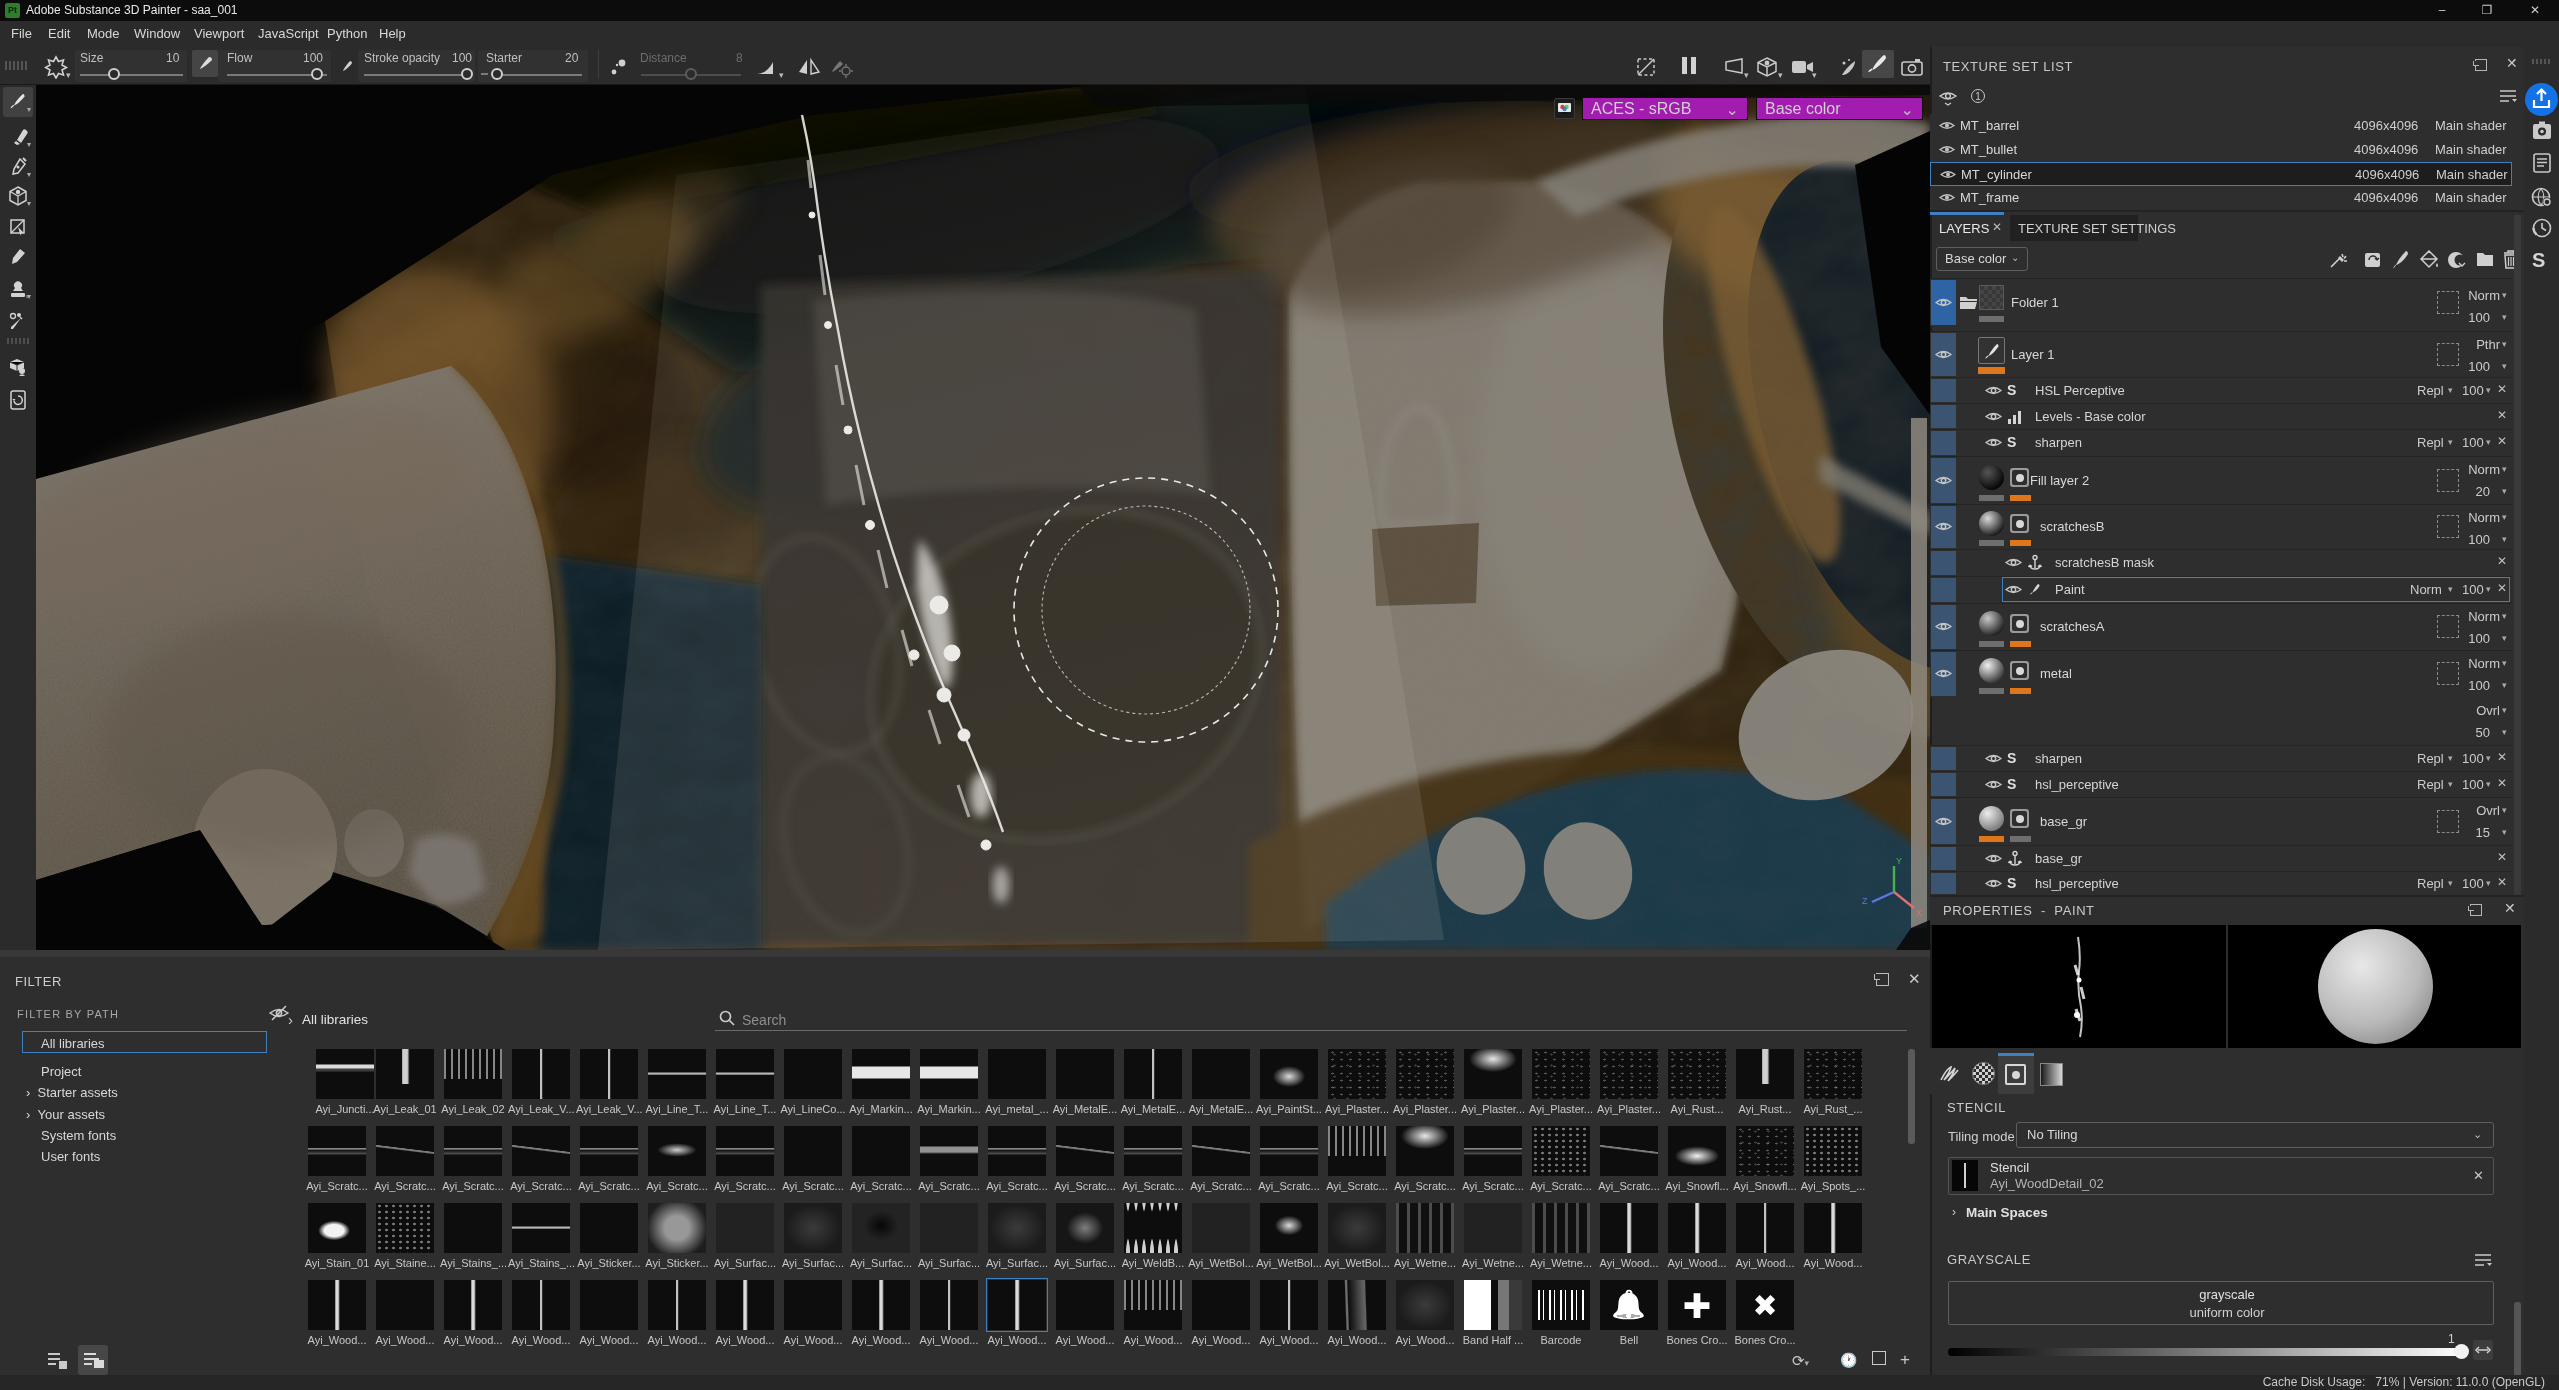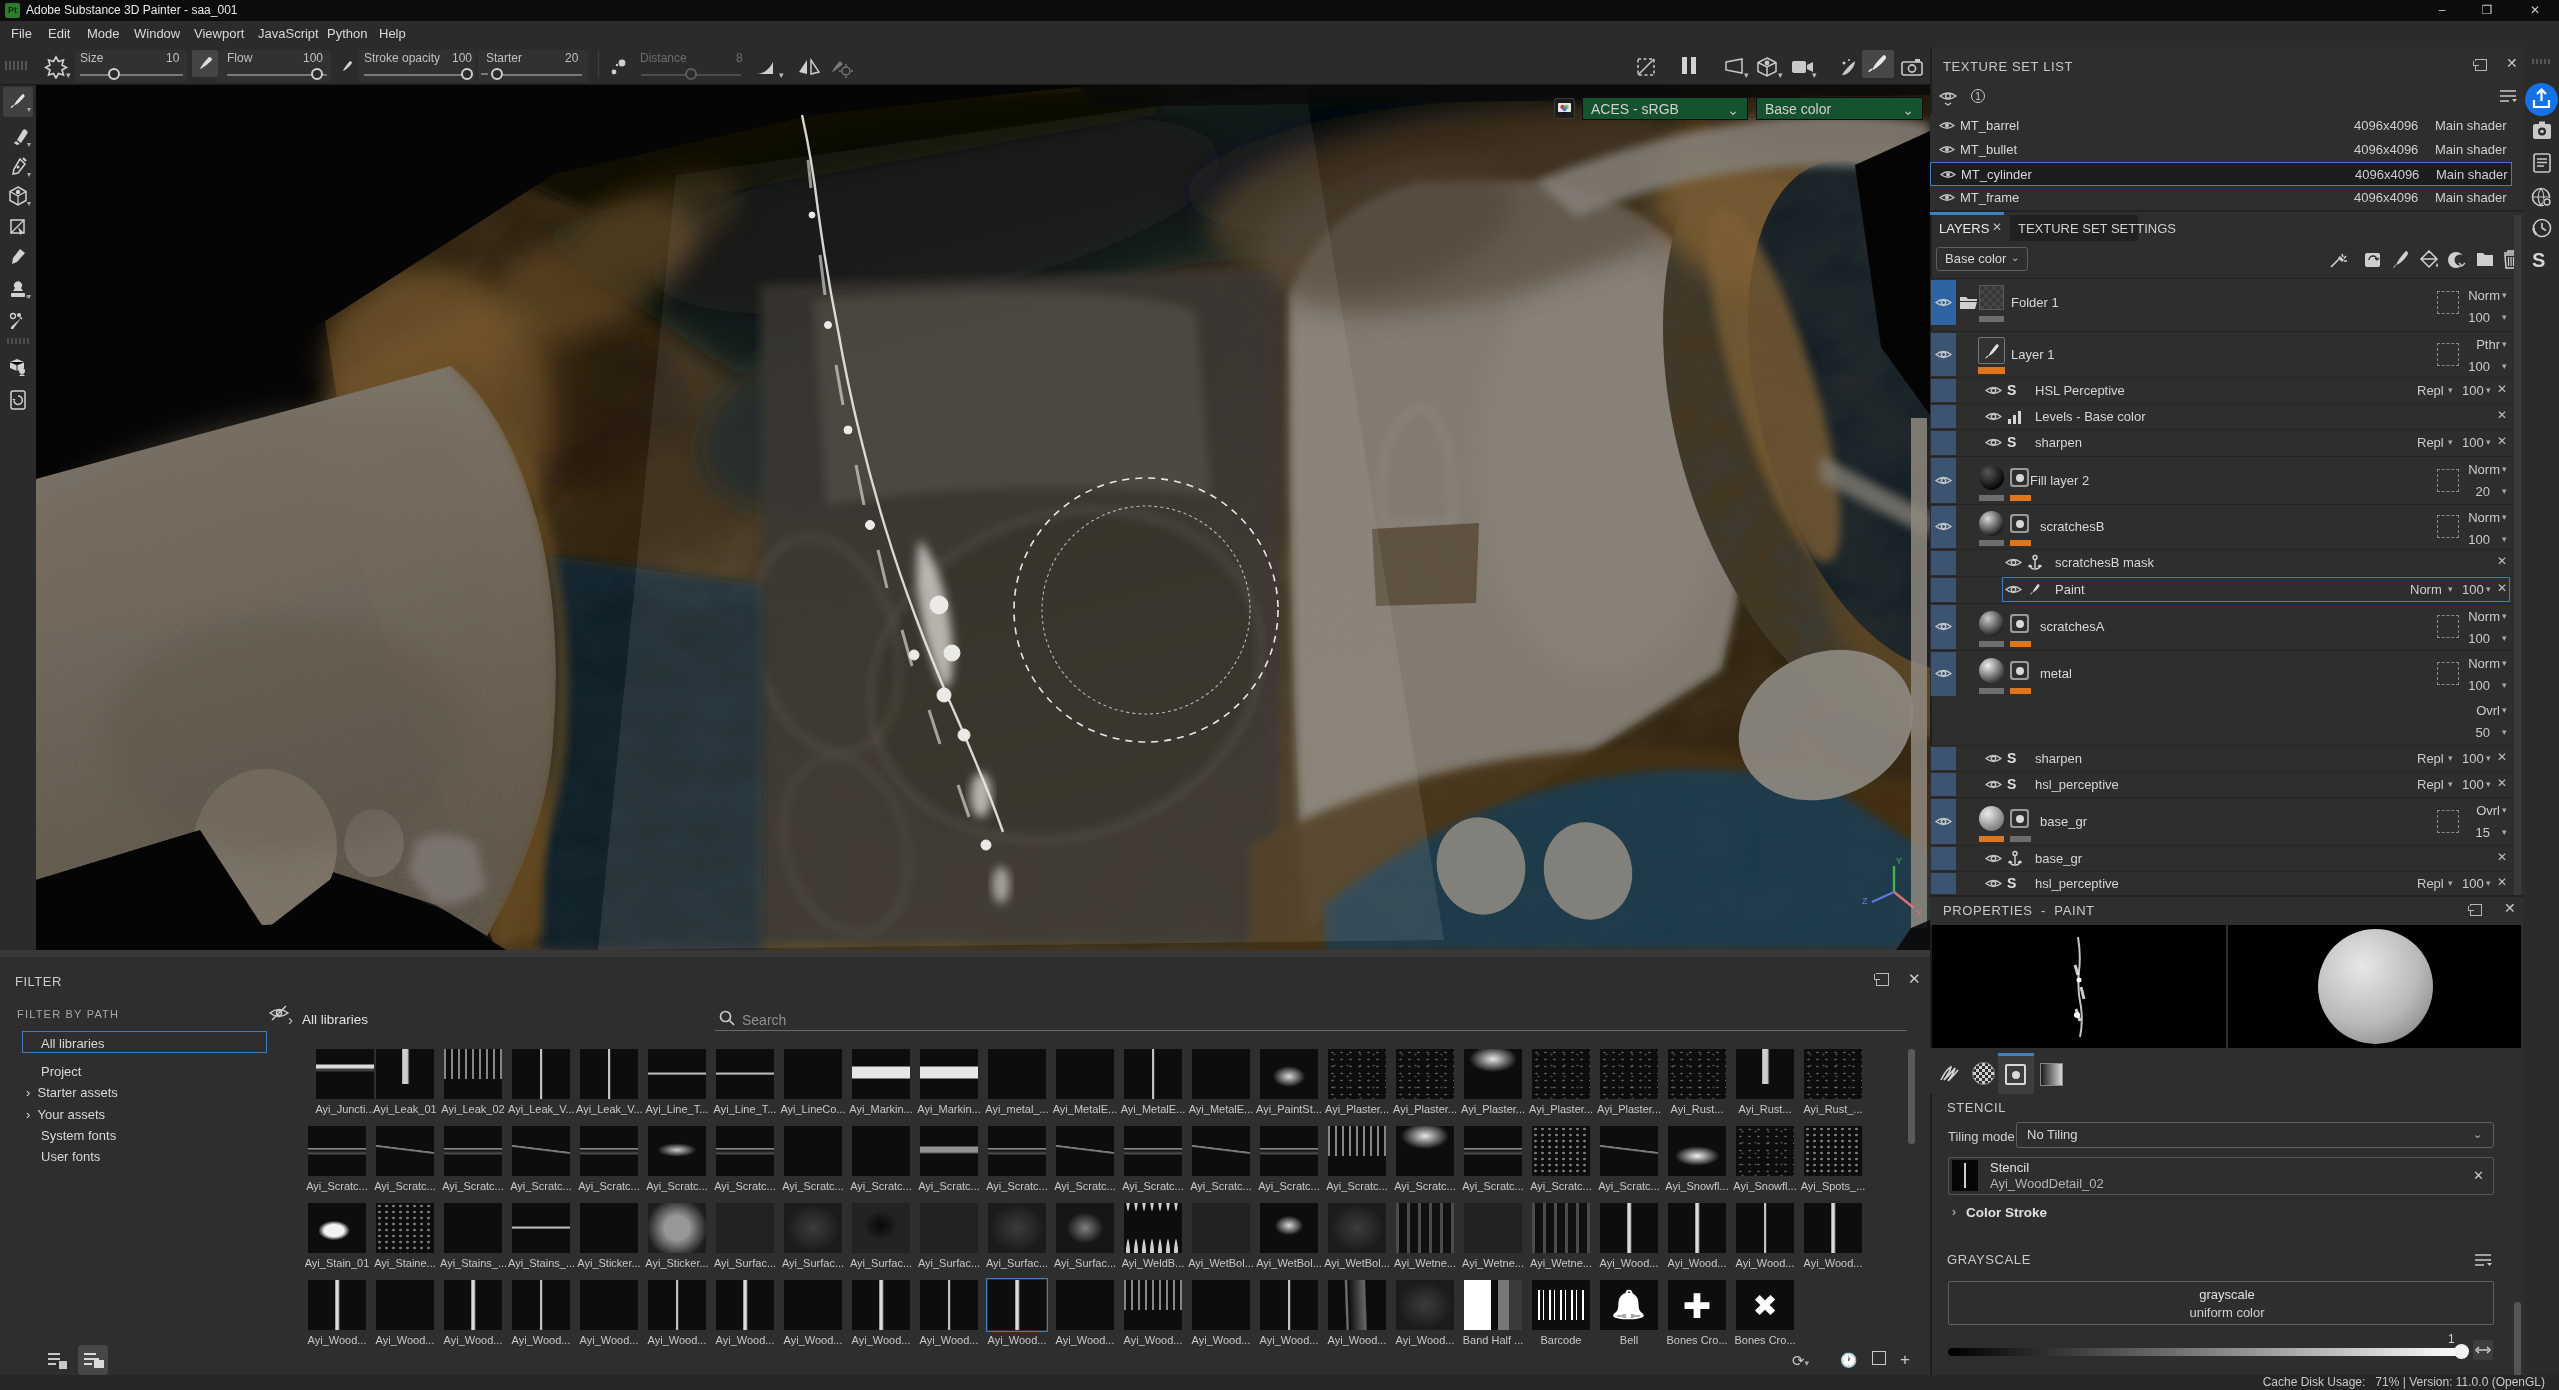--- a/index.html
+++ b/index.html
@@ -24,21 +24,21 @@
 .slider.dis { background:#4d4d4d; }
 .knob { width:12px; height:12px; border:2px solid #cfcfcf; border-radius:50%; background:#2b2b2b; }
 .knob.dis { border-color:#5d5d5d; }
 
 #leftstrip { left:0; top:85px; width:36px; height:865px; background:#2b2b2b; }
 .ltool { left:3px; width:30px; height:30px; }
 .ltool svg { width:22px; height:22px; margin:4px; }
 .ltool.sel { background:#414141; border-radius:3px; }
 
 #viewport { left:36px; top:85px; width:1894px; height:865px; background:#060606; overflow:hidden; }
-.vsel { background:#14532d; border:1px solid #0e0e0e; font-size:14px; color:#d0d0d0; padding:2px 8px; height:23px; line-height:18px; }
+.vsel { background:#a21caf; border:1px solid #0e0e0e; font-size:16px; color:#d0d0d0; padding:2px 8px; height:23px; line-height:18px; }
 
 #assets { left:0; top:950px; width:1930px; height:425px; background:#2e2e2e; border-top:7px solid #383838; }
 #assets .hdr { left:15px; top:17px; font-size:13px; color:#cccccc; letter-spacing:0.5px; }
 .sideitem { font-size:13px; color:#d8d8d8; }
 .cellwrap { position:absolute; width:58px; }
 .cell { width:58px; height:50px; background:#0d0d0d; position:relative; overflow:hidden; }
 .clabel { width:66px; margin-left:-4px; font-size:11px; color:#c7c7c7; text-align:center; white-space:nowrap; overflow:hidden; margin-top:4px; }
 
 #rpanel { left:1930px; top:47px; width:594px; height:1328px; background:#2e2e2e; }
 .phdr { font-size:13px; color:#c9c9c9; letter-spacing:0.6px; }
@@ -1232,21 +1232,21 @@
         <div class="abs" style="left:456px;top:5px;color:#bbb;font-size:11px;">⌄</div>
       </div>
 <div class="abs" style="left:18px;top:1110px;width:546px;height:38px;border:1px solid #555;border-radius:2px;"></div>
 <div class="abs" style="left:22px;top:1113px;width:26px;height:31px;background:#060606;">
         <div class="abs" style="left:12px;top:3px;width:2px;height:25px;background:#cfcfcf;"></div>
       </div>
 <div class="abs" style="left:60px;top:1113px;font-size:13px;color:#e0e0e0;">Stencil</div>
 <div class="abs" style="left:60px;top:1129px;font-size:13px;color:#b5b5b5;">Ayi_WoodDetail_02</div>
 <div class="abs" style="left:543px;top:1121px;color:#c9c9c9;font-size:13px;">✕</div>
 <div class="abs" style="left:22px;top:1158px;color:#c9c9c9;font-size:12px;">›</div>
-<div class="abs" style="left:36px;top:1158px;font-size:13.5px;color:#e0e0e0;font-weight:bold;">Color Stroke</div>
+<div class="abs" style="left:36px;top:1158px;font-size:13.5px;color:#e0e0e0;font-weight:bold;">Main Spaces</div>
 <div class="abs phdr" style="left:17px;top:1205px;">GRAYSCALE</div>
 <svg class="abs" style="left:544px;top:1205px;" width="18" height="16" viewBox="0 0 18 16">
         <path d="M1 3 h16 M1 8 h16 M1 13 h9" stroke="#c9c9c9" stroke-width="1.6"></path>
         <path d="M13 11 l2.5 3 2.5 -3" fill="#c9c9c9"></path>
       </svg>
 <div class="abs" style="left:18px;top:1234px;width:546px;height:44px;border:1px solid #5f5f5f;border-radius:2px;"></div>
 <div class="abs" style="left:0px;top:1240px;width:594px;text-align:center;font-size:13px;color:#e0e0e0;">grayscale</div>
 <div class="abs" style="left:0px;top:1258px;width:594px;text-align:center;font-size:13px;color:#d0d0d0;">uniform color</div>
 <div class="abs" style="left:518px;top:1285px;font-size:12px;color:#d0d0d0;">1</div>
 <div class="abs" style="left:18px;top:1301px;width:517px;height:8px;background:linear-gradient(90deg,#000,#fff);border-radius:4px;"></div>

